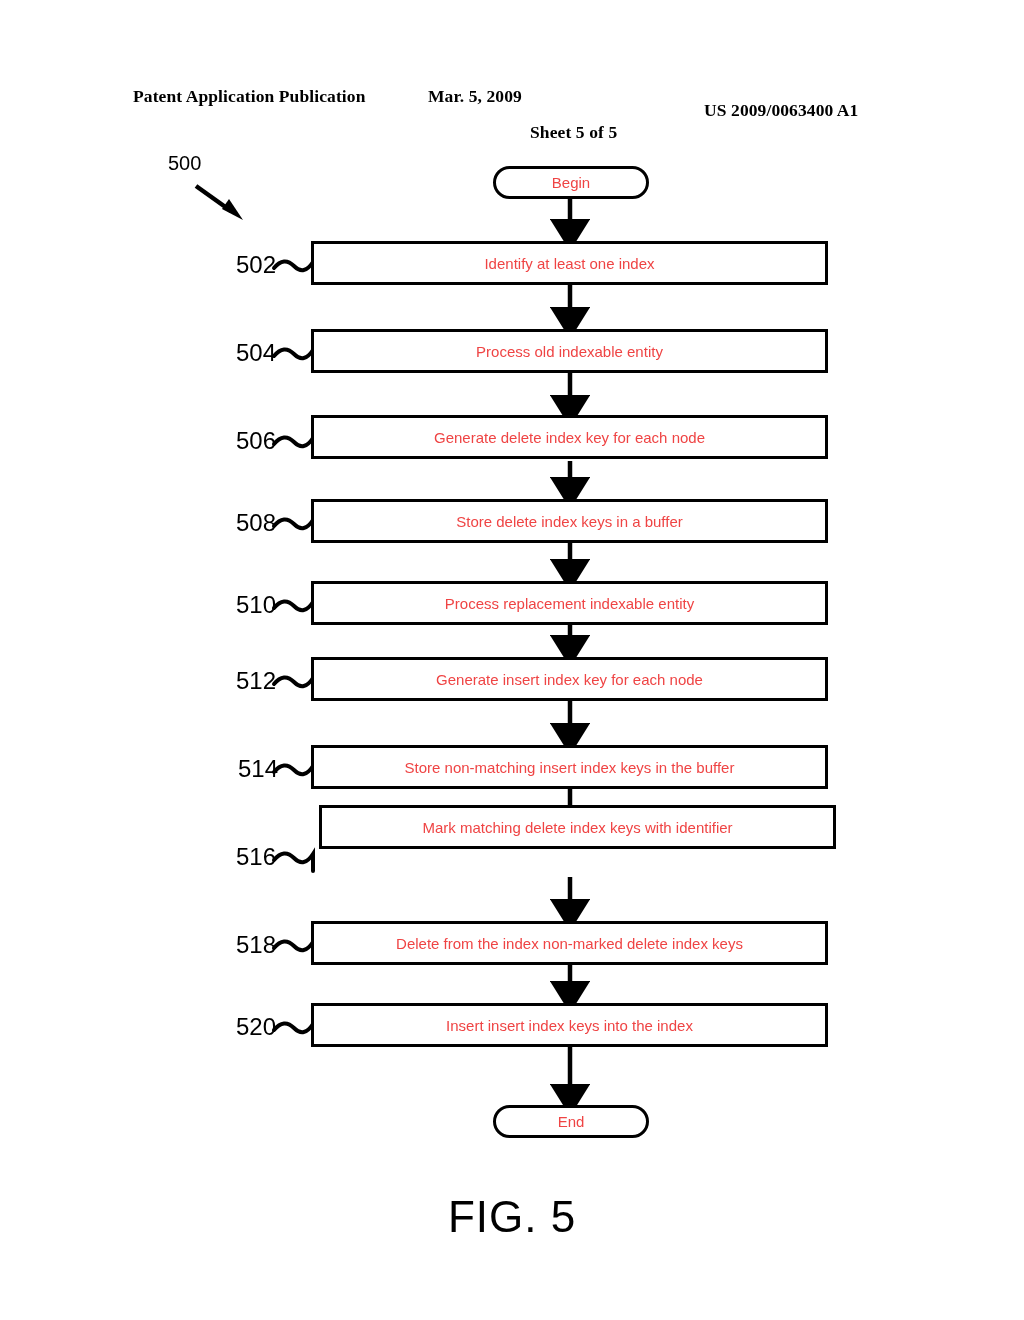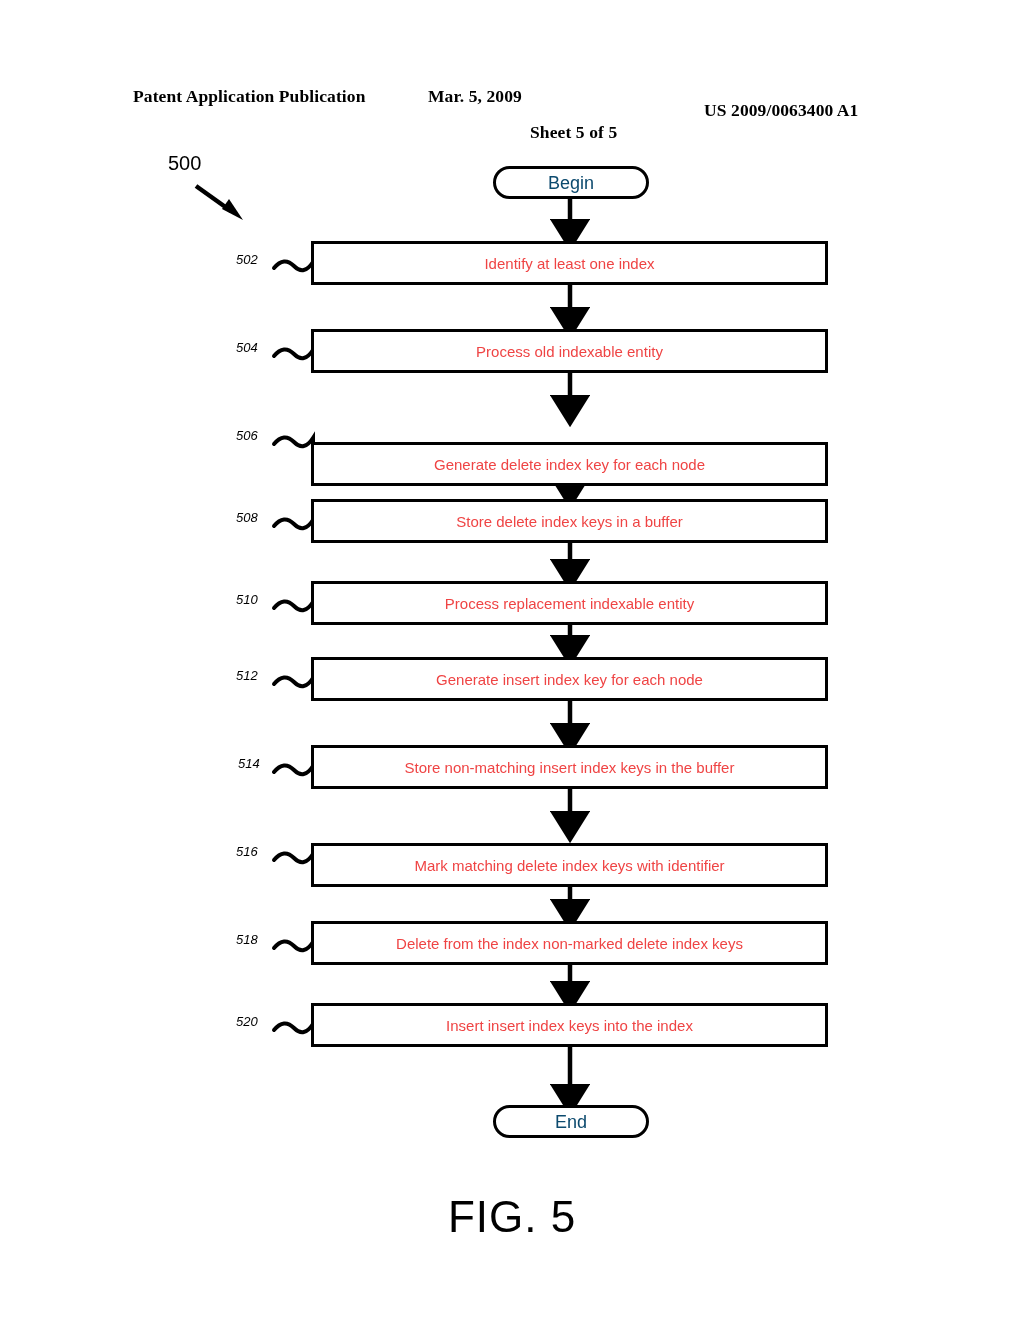--- a/index.html
+++ b/index.html
@@ -73,35 +73,34 @@
     box-sizing: border-box;
     border: 3.5px solid #000;
     border-radius: 17px;
     background: #ffffff;
     display: flex;
     align-items: center;
     justify-content: center;
   }
   .terminal-label {
     font-family: "Liberation Sans", sans-serif;
-    font-size: 18px;
+    font-size: 15px;
     line-height: 1;
-    color: #0c4a6e;
+    color: #ef4444;
     white-space: nowrap;
   }
 
   
   .ref-num {
     position: absolute;
     font-family: "Liberation Sans", sans-serif;
-    font-size: 13px;
+    font-size: 24px;
     line-height: 1;
     color: #000;
     white-space: nowrap;
-    font-style: italic;
   }
   .ref-500 {
     position: absolute;
     left: 168px;
     top: 152px;
     font-family: "Liberation Sans", sans-serif;
     font-size: 20px;
     color: #000;
   }
 
@@ -178,21 +177,21 @@
 <div class="proc-box" style="top:241px;">
   <span class="proc-label">Identify at least one index</span>
 </div>
 
 <div class="ref-num" style="left:236px; top:341px;">504</div>
 <div class="proc-box" style="top:329px;">
   <span class="proc-label">Process old indexable entity</span>
 </div>
 
 <div class="ref-num" style="left:236px; top:429px;">506</div>
-<div class="proc-box" style="top:442px;">
+<div class="proc-box" style="top:415px;">
   <span class="proc-label">Generate delete index key for each node</span>
 </div>
 
 <div class="ref-num" style="left:236px; top:511px;">508</div>
 <div class="proc-box" style="top:499px;">
   <span class="proc-label">Store delete index keys in a buffer</span>
 </div>
 
 <div class="ref-num" style="left:236px; top:593px;">510</div>
 <div class="proc-box" style="top:581px;">
@@ -203,21 +202,21 @@
 <div class="proc-box" style="top:657px;">
   <span class="proc-label">Generate insert index key for each node</span>
 </div>
 
 <div class="ref-num" style="left:238px; top:757px;">514</div>
 <div class="proc-box" style="top:745px;">
   <span class="proc-label">Store non-matching insert index keys in the buffer</span>
 </div>
 
 <div class="ref-num" style="left:236px; top:845px;">516</div>
-<div class="proc-box" style="top:843px;">
+<div class="proc-box" style="top:805px;margin-left:8px;">
   <span class="proc-label">Mark matching delete index keys with identifier</span>
 </div>
 
 <div class="ref-num" style="left:236px; top:933px;">518</div>
 <div class="proc-box" style="top:921px;">
   <span class="proc-label">Delete from the index non-marked delete index keys</span>
 </div>
 
 <div class="ref-num" style="left:236px; top:1015px;">520</div>
 <div class="proc-box" style="top:1003px;">

